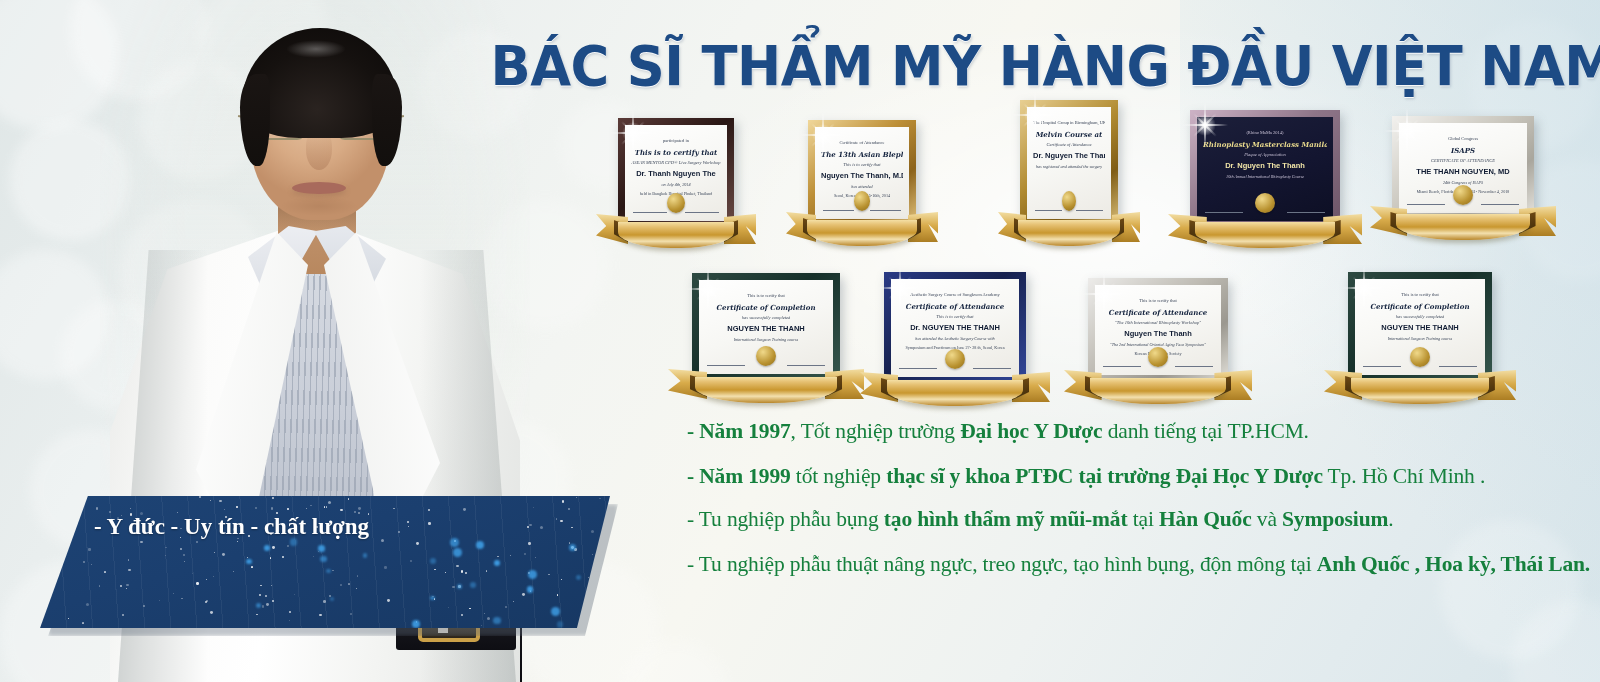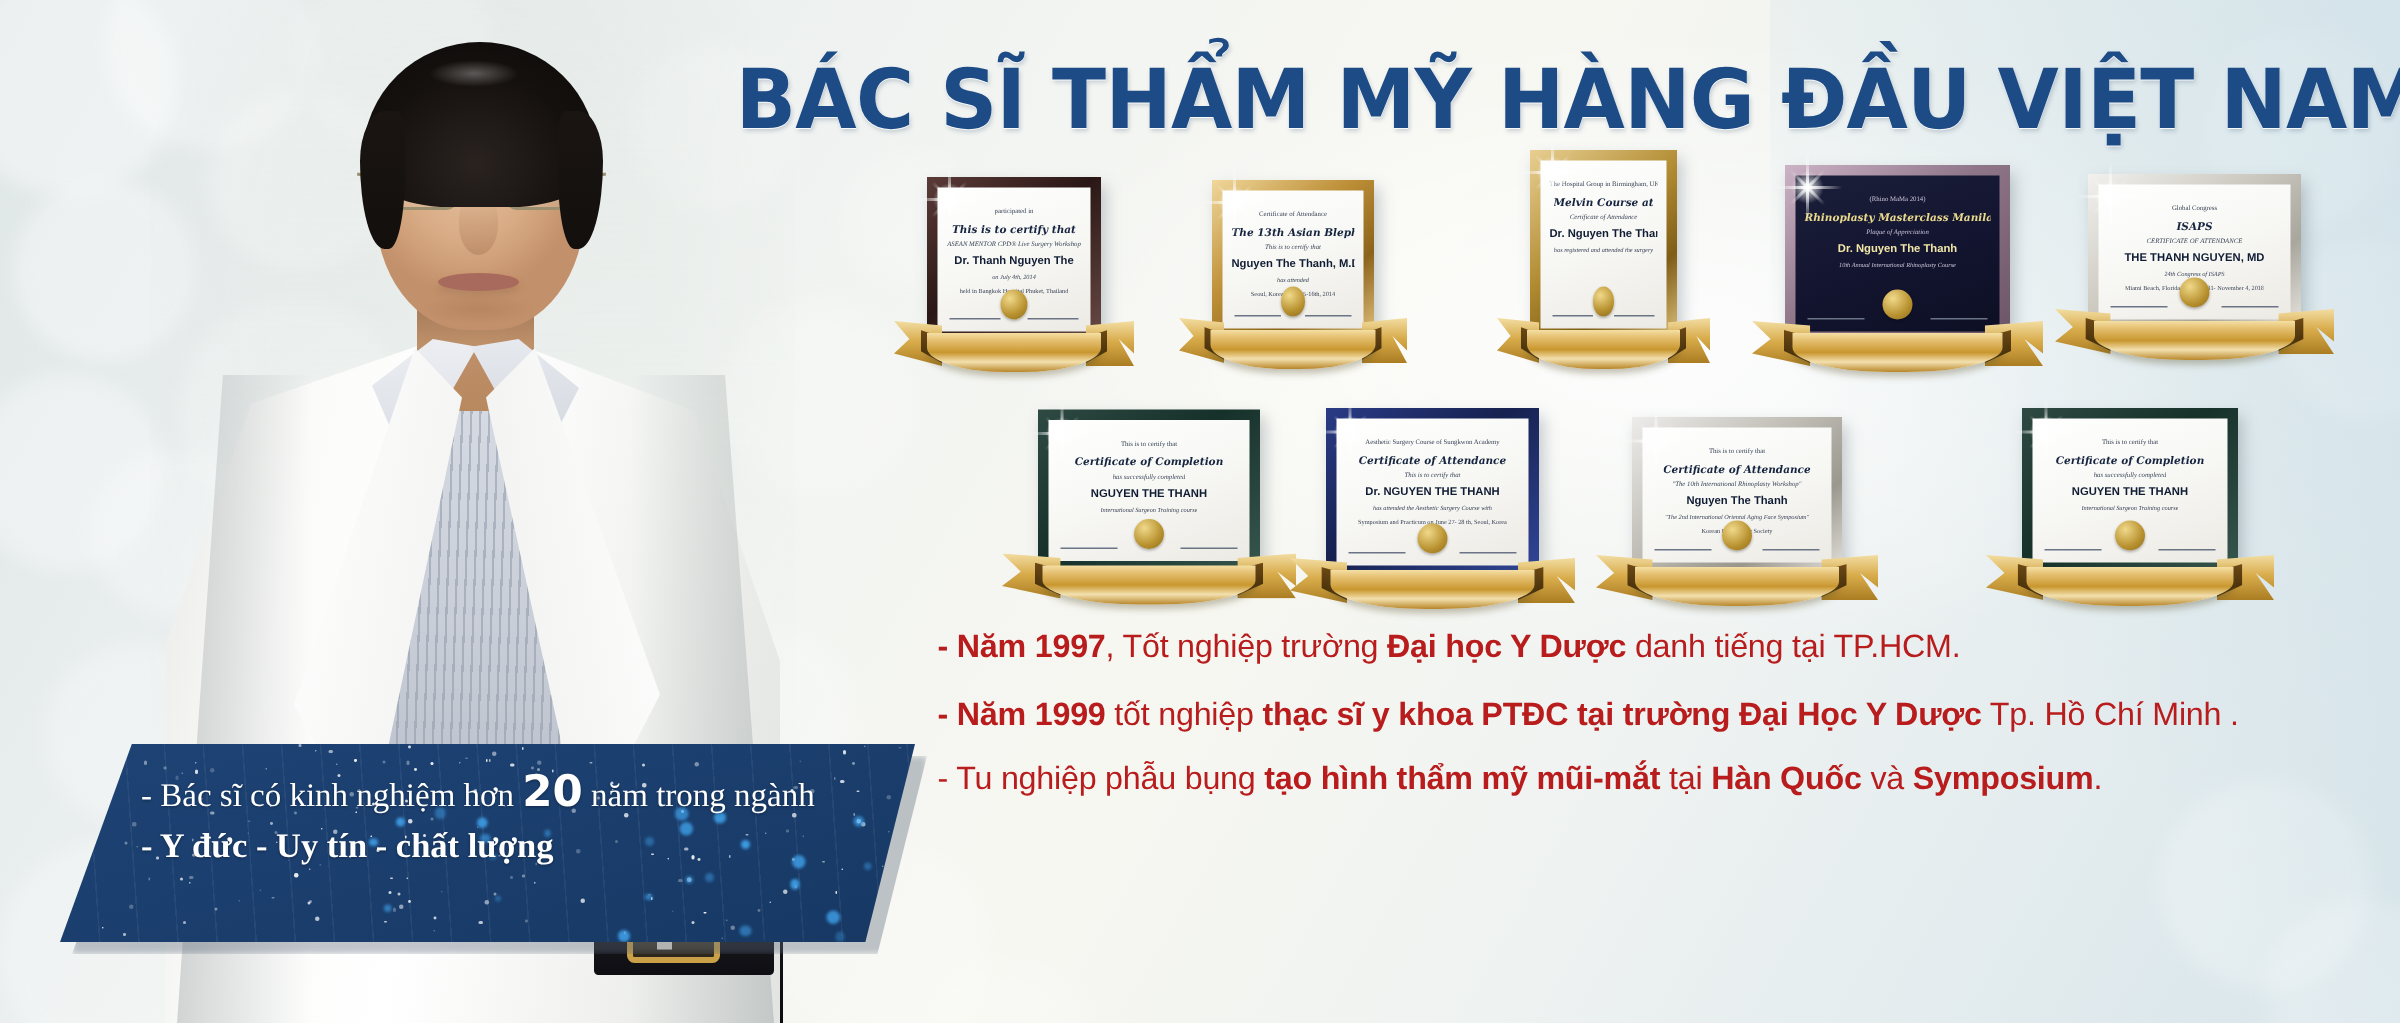--- a/index.html
+++ b/index.html
@@ -297,23 +297,23 @@
     color:#fff; font-size:22px; line-height:34px; white-space:nowrap;
     font-family:"Liberation Serif", serif;
     text-shadow:0 1px 2px rgba(0,0,0,.35);
   }
   #badge .big{ font-family:"DejaVu Sans",sans-serif; font-weight:700; font-size:29px; }
   #badge .bold{ font-weight:700; }
   #badge .row3{ font-weight:700; font-size:23px; }
 
   
   #bullets{
-    position:absolute; left:625px; top:418px; width:910px;
-    color:#b91c1c;
-    font-family:Liberation Sans, sans-serif;
+    position:absolute; left:687px; top:418px; width:910px;
+    color:#15803d;
+    font-family:Liberation Serif, serif;
   }
   #bullets .li{
     font-size:21.5px; line-height:26px; margin-bottom:19px;
     letter-spacing:-.15px;
   }
   #bullets .li b{ font-weight:700; }
   #bullets .li.tight{ margin-bottom:17px; }
 </style>
 </head>
 <body>
@@ -875,26 +875,22 @@
       <div class="db" style="left: 372.187px; top: 123.957px; width: 8.15482px; height: 8.15482px; opacity: 0.88;"></div>
       <div class="db" style="left: 223.515px; top: 49.0045px; width: 6.00957px; height: 6.00957px; opacity: 0.9;"></div>
       <div class="db" style="left: 488.217px; top: 73.6405px; width: 9.10712px; height: 9.10712px; opacity: 0.82;"></div>
       <div class="db" style="left: 280.492px; top: 59.8898px; width: 6.21289px; height: 6.21289px; opacity: 0.61;"></div>
       <div class="db" style="left: 412.684px; top: 52.2954px; width: 9.16641px; height: 9.16641px; opacity: 0.8;"></div>
       <div class="db" style="left: 206.399px; top: 62.808px; width: 5.4368px; height: 5.4368px; opacity: 0.87;"></div>
       <div class="db" style="left: 486.945px; top: 90.3412px; width: 6.34504px; height: 6.34504px; opacity: 0.91;"></div>
       <div class="db" style="left: 511.113px; top: 110.994px; width: 8.95288px; height: 8.95288px; opacity: 0.81;"></div>
     </div>
   <div class="rows">
-    <div class="row">
-      <span>- Bác sĩ có kinh nghiệm hơn</span>
-      <span class="big">20</span>
-      <span>năm trong ngành</span>
-    </div>
     <div class="row row3">- Y đức - Uy tín - chất lượng</div>
   </div>
 </div>
 
 <div id="bullets">
     <div class="li"><b>- Năm 1997</b><span>, Tốt nghiệp trường </span><b>Đại học Y Dược</b><span> danh tiếng tại TP.HCM.</span></div>
     <div class="li tight"><b>- Năm 1999</b><span> tốt nghiệp </span><b>thạc sĩ y khoa PTĐC tại trường Đại Học Y Dược</b><span> Tp. Hồ Chí Minh .</span></div>
     <div class="li"><span>- Tu nghiệp phẫu bụng </span><b>tạo hình thẩm mỹ mũi-mắt</b><span> tại </span><b>Hàn Quốc</b><span> và </span><b>Symposium</b><span>.</span></div>
+    <div class="li"><span>- Tu nghiệp phẫu thuật nâng ngực, treo ngực, tạo hình bụng, độn mông tại </span><b>Anh Quốc , Hoa kỳ, Thái Lan.</b></div>
   </div>
 
 </body></html>

